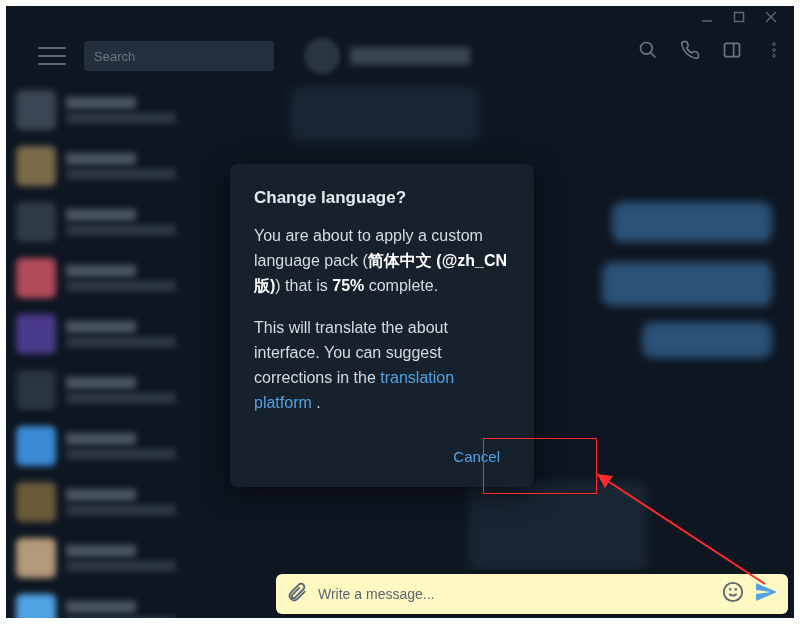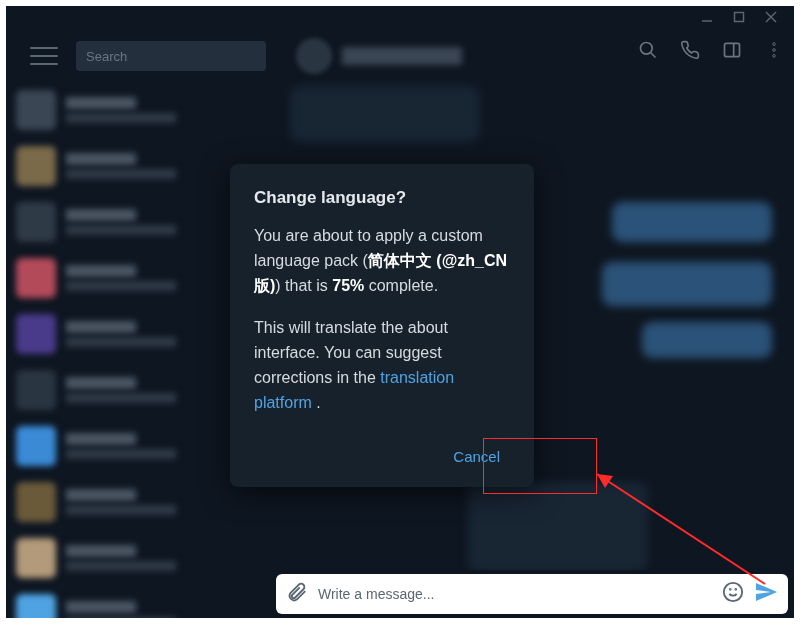--- a/index.html
+++ b/index.html
@@ -31,21 +31,21 @@
   .titlebar .tb-icon { width: 14px; height: 14px; display:flex; align-items:center; justify-content:center; }
   .titlebar svg { stroke: #5b6673; }
 
   
   .header-row {
     position: absolute;
     top: 28px; left: 0; right: 0;
     height: 44px;
     display: flex;
     align-items: center;
-    padding: 0 18px;
+    padding: 0 26px;
   }
   .hamburger { width: 28px; height: 18px; display:flex; flex-direction:column; justify-content:space-between; margin-left:6px; }
   .hamburger span { display:block; height:2px; background:#5b6673; border-radius:1px; }
   .search-box {
     margin-left: 18px;
     width: 190px;
     height: 30px;
     background: #242f3d;
     border-radius: 4px;
     color: #6b7682;
@@ -115,21 +115,21 @@
   }
   .bubble-right {
     background: #2b5278;
   }
 
   
   .compose {
     position: absolute;
     left: 270px; right: 6px; bottom: 4px;
     height: 40px;
-    background: #ffffff;
+    background: #fef9c3;
     border-radius: 6px;
     display:flex; align-items:center;
     padding: 0 10px;
     gap: 10px;
   }
   .compose-input {
     flex:1; color:#5b6673; font-size:14px;
   }
   .compose svg { stroke:#5b6673; fill:none; }
   .send-icon svg { fill:#4fa3e3; stroke:none; }

